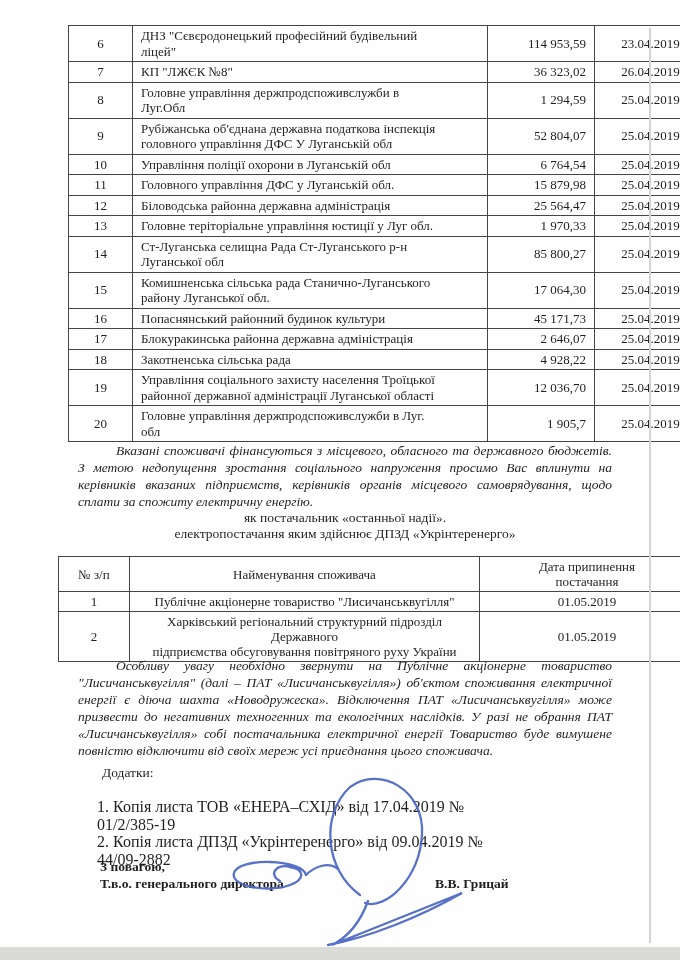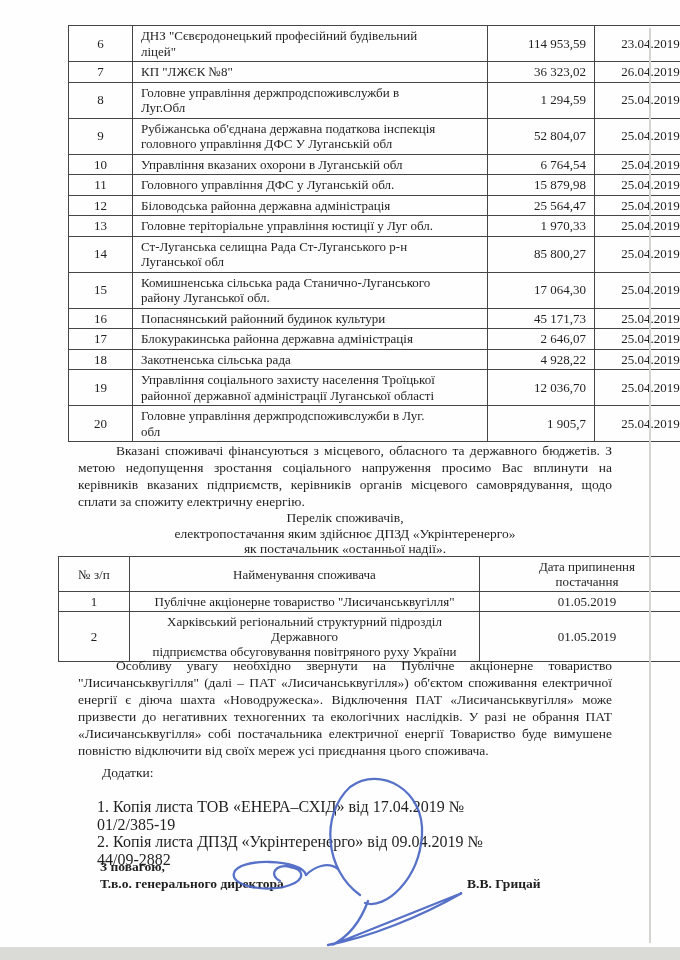--- a/index.html
+++ b/index.html
@@ -14,21 +14,21 @@
   
   .t1{position:absolute;left:68px;top:25px;width:572px;}
   .t1 td{font-size:13px;line-height:15.5px;padding:2px 8px;}
   .t1 .c-num{width:47px;text-align:center;}
   .t1 .c-name{width:338px;white-space:pre-line;text-align:left;}
   .t1 .c-amt{width:90px;text-align:right;white-space:nowrap;}
   .t1 .c-date{width:95px;text-align:center;white-space:nowrap;}
 
   
   .para{position:absolute;left:78px;width:534px;font-size:13.5px;line-height:17px;
-        text-align:justify;text-indent:38px;}
+        text-align:justify;text-indent:38px;font-style:italic;}
   .para1{top:442px;}
   .para2{top:657px;}
 
   
   .heading{position:absolute;left:78px;top:510px;width:534px;text-align:center;
            font-size:13.5px;line-height:15.5px;}
 
   
   .t2{position:absolute;left:58px;top:556px;width:585px;}
   .t2 th,.t2 td{font-size:13px;line-height:15px;padding:2px 8px;font-weight:normal;}
@@ -38,21 +38,21 @@
   .t2 .c2-date{width:198px;text-align:center;white-space:pre-line;}
 
   
   .attach-label{position:absolute;left:102px;top:765px;font-size:13.5px;}
   .attach-list{position:absolute;left:97px;top:798px;width:430px;
                font-size:16px;line-height:17.5px;}
 
   
   .sig-block{position:absolute;left:100px;top:858px;width:480px;
              font-size:13.5px;line-height:17px;font-weight:bold;}
-  .sig-name{position:absolute;left:335px;top:17px;white-space:nowrap;margin-left:32px;}
+  .sig-name{position:absolute;left:335px;top:17px;white-space:nowrap;}
 
   .sig-ink{position:absolute;left:210px;top:775px;pointer-events:none;}
 
   
   .right-edge{position:absolute;left:649px;top:28px;width:2px;height:915px;background:#d4d4d0;}
   .bottom-edge{position:absolute;left:0;top:947px;width:680px;height:13px;background:#dadad6;}
 </style>
 </head>
 <body>
 
@@ -82,21 +82,21 @@
       </tr>
       <tr>
         <td class="c-num">9</td>
         <td class="c-name">Рубіжанська об'єднана державна податкова інспекція
 головного управління ДФС У Луганській обл</td>
         <td class="c-amt">52 804,07</td>
         <td class="c-date">25.04.2019</td>
       </tr>
       <tr>
         <td class="c-num">10</td>
-        <td class="c-name">Управління вказаних охорони в Луганській обл</td>
+        <td class="c-name">Управління поліції охорони в Луганській обл</td>
         <td class="c-amt">6 764,54</td>
         <td class="c-date">25.04.2019</td>
       </tr>
       <tr>
         <td class="c-num">11</td>
         <td class="c-name">Головного управління ДФС у Луганській обл.</td>
         <td class="c-amt">15 879,98</td>
         <td class="c-date">25.04.2019</td>
       </tr>
       <tr>
@@ -156,23 +156,22 @@
 обл</td>
         <td class="c-amt">1 905,7</td>
         <td class="c-date">25.04.2019</td>
       </tr>
     </tbody>
   </table>
 
   <div class="para para1">Вказані споживачі фінансуються з місцевого, обласного та державного бюджетів. З метою недопущення зростання соціального напруження просимо Вас вплинути на керівників вказаних підприємств, керівників органів місцевого самоврядування, щодо сплати за спожиту електричну енергію.</div>
 
   <div class="heading">
-    <div>Перелік споживачів,</div>
+    <div>як постачальник «останньої надії».</div>
     <div>електропостачання яким здійснює ДПЗД «Укрінтеренерго»</div>
-    <div>як постачальник «останньої надії».</div>
   </div>
 
   <table class="t2">
     <thead>
       <tr>
         <th class="c2-num">№ з/п</th>
         <th class="c2-name-h">Найменування споживача</th>
         <th class="c2-date">Дата припинення
 постачання</th>
       </tr>

